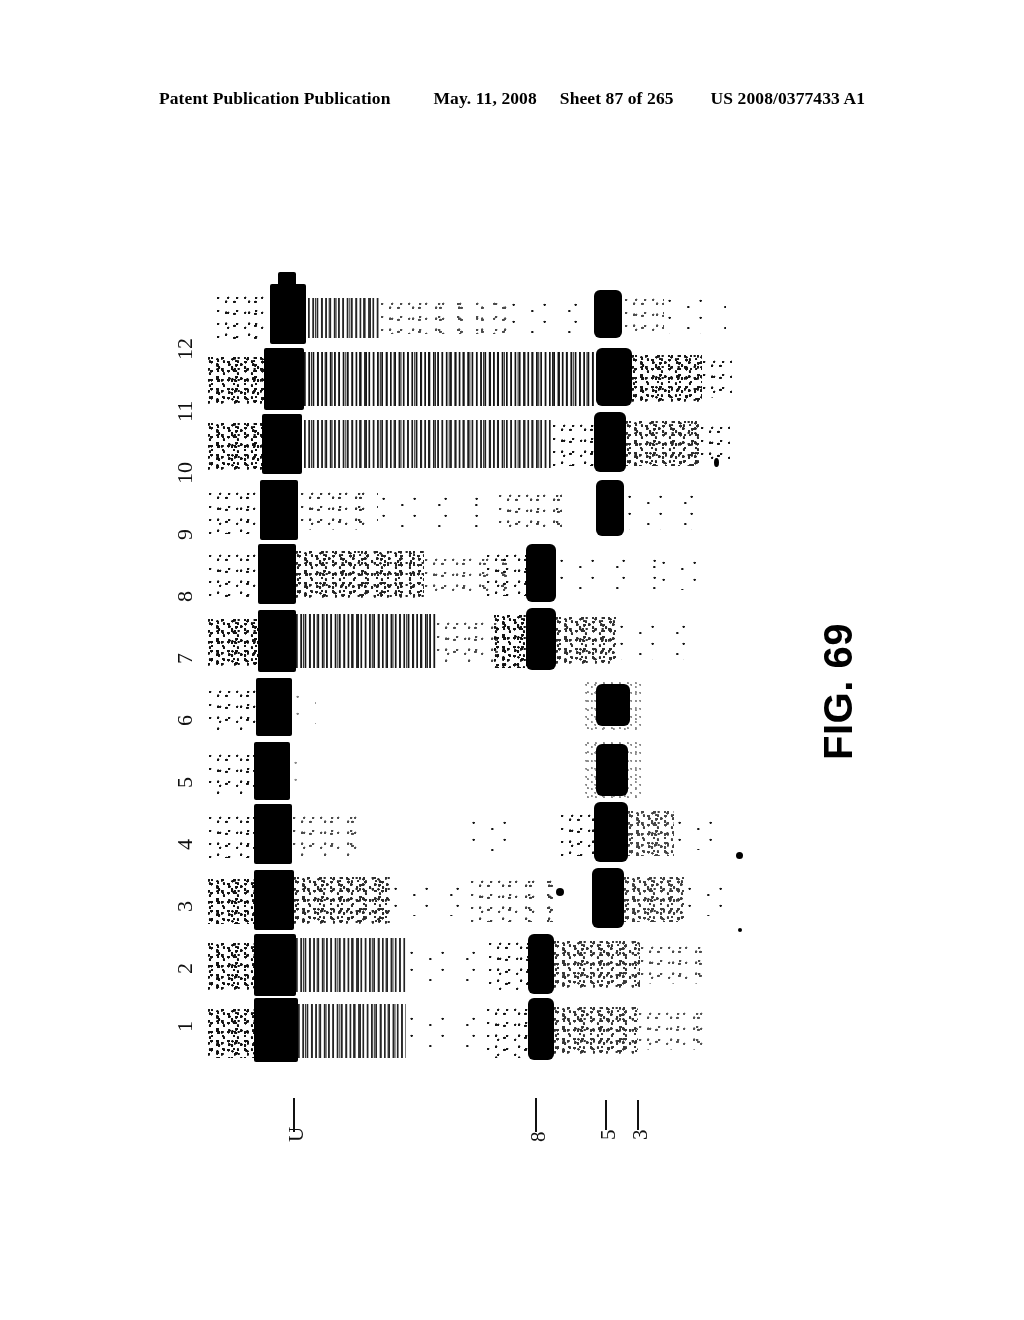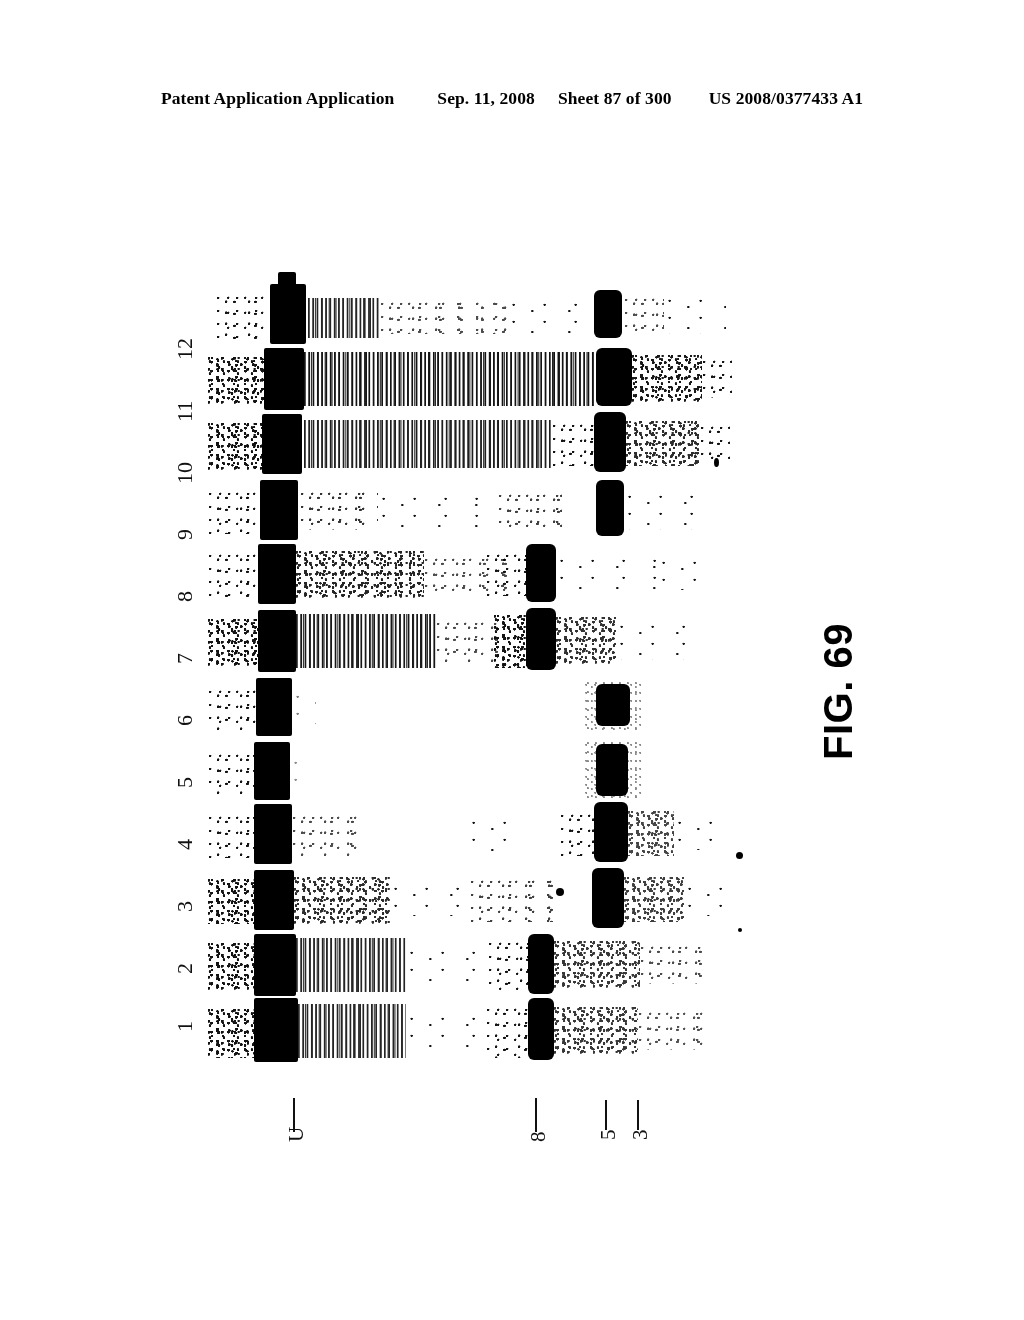--- a/index.html
+++ b/index.html
@@ -129,25 +129,25 @@
       repeating-linear-gradient(90deg,#000 0 1.6px, transparent 1.6px 4.3px),
       repeating-linear-gradient(90deg,#000 0 1.1px, transparent 1.1px 6.9px);
     background-size:4.3px 100%, 6.9px 100%;
   }
   .speck{position:absolute;background:#000;border-radius:50%;}
 </style>
 </head>
 <body>
 
 <div id="pub-header">
-  <span class="seg">Patent Application Application</span>
+  <span class="seg">Patent Publication Publication</span>
   <span class="gapA"></span>
-  <span class="seg">Sep. 11, 2008</span>
+  <span class="seg">May. 11, 2008</span>
   <span class="gapB"></span>
-  <span class="seg">Sheet 87 of 300</span>
+  <span class="seg">Sheet 87 of 265</span>
   <span class="gapC"></span>
   <span class="seg">US 2008/0377433 A1</span>
 </div>
 
 <div id="figure-area">
 
   <div class="lane-num" style="left:172px;top:360px;">12</div>
   <div class="lane-num" style="left:172px;top:422px;">11</div>
   <div class="lane-num" style="left:172px;top:484px;">10</div>
   <div class="lane-num" style="left:172px;top:540px;">9</div>

